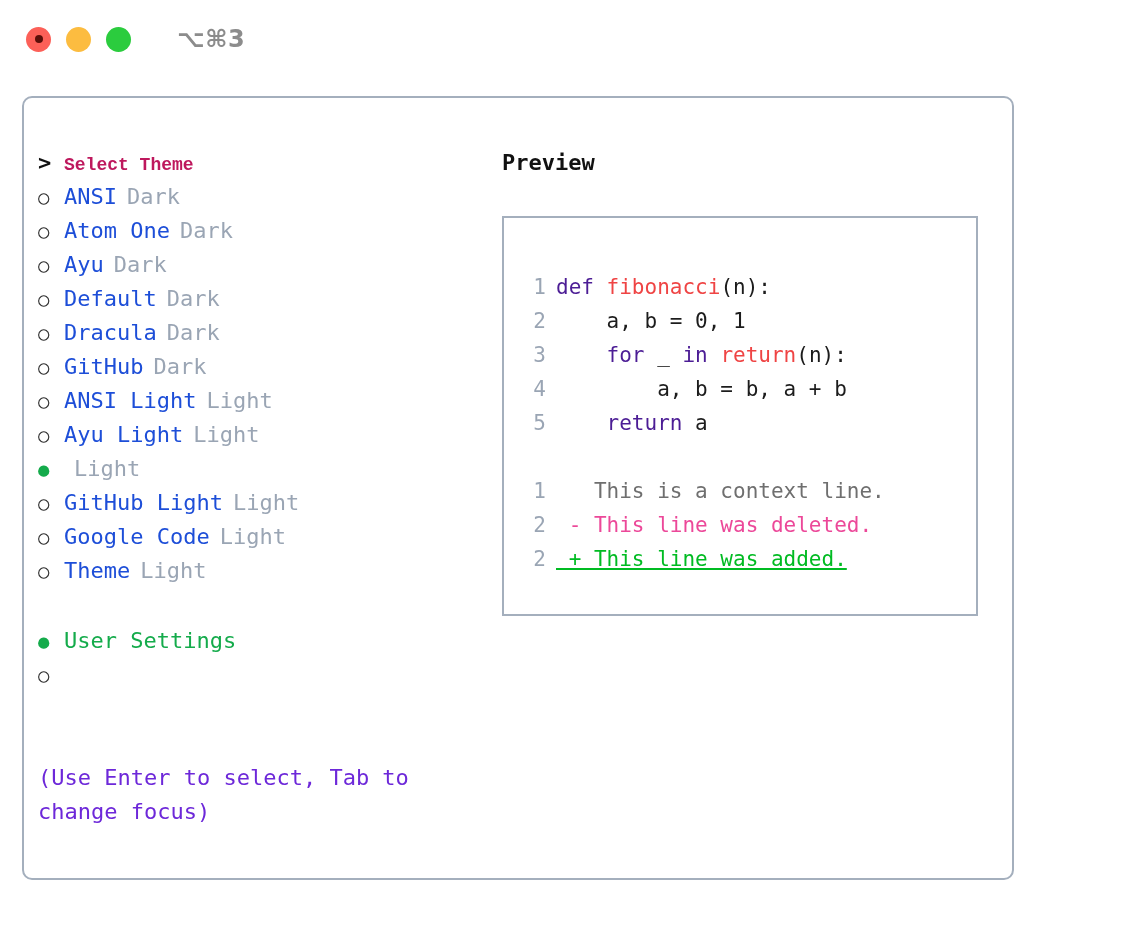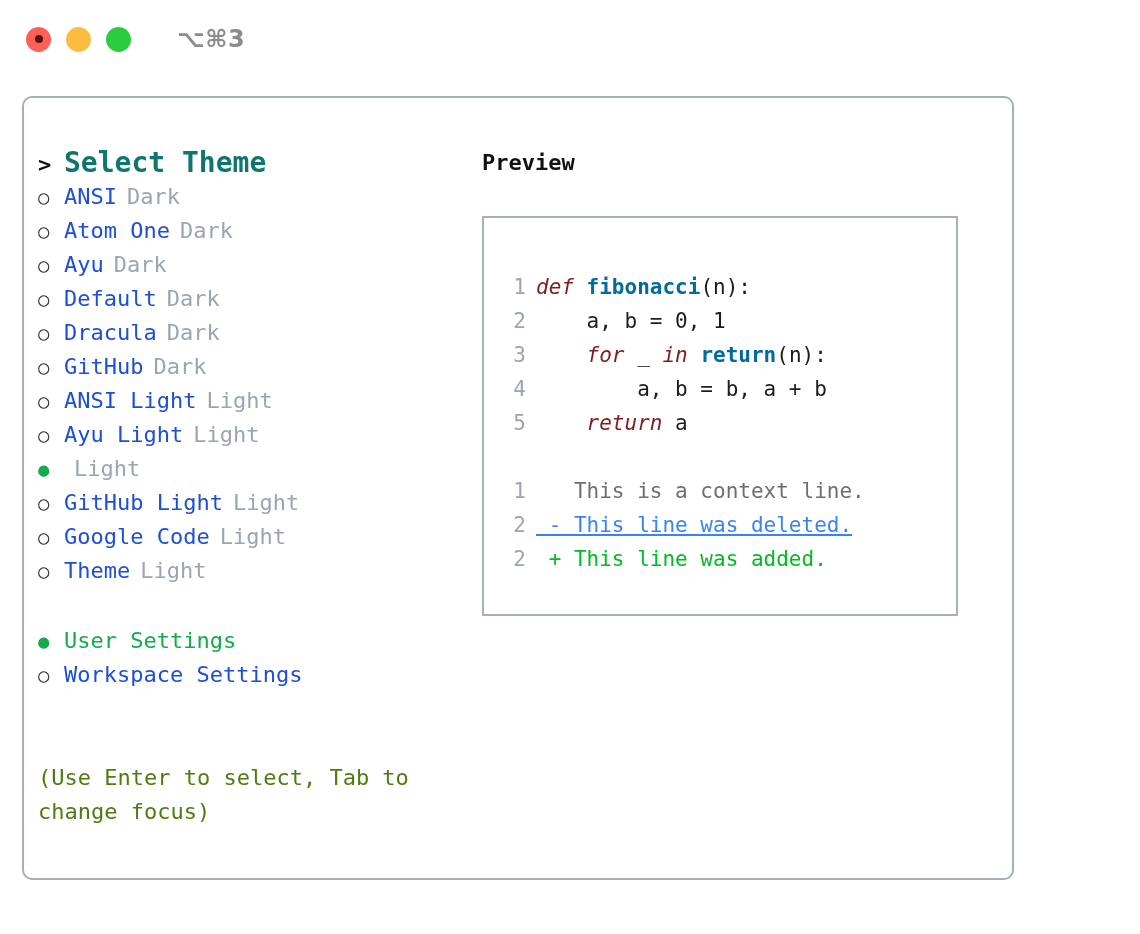--- a/index.html
+++ b/index.html
@@ -116,40 +116,41 @@
     color: #111111;
   }
   .label { color: #1d4ed8; }
   .label.sel { color: #14ab4b; }
   .tag {
     color: #9aa5b4;
     margin-left: 10px;
   }
   .heading {
     font-weight: 700;
-    color: #0f766e;
-    font-size: 28px;
+    color: #be185d;
+    font-size: 18px;
+    font-family: Liberation Mono, monospace;
   }
 
   .section-gap { height: 36px; }
 
   .hint {
     position: absolute;
     left: 14px;
     top: 663px;
     width: 410px;
     font-size: 22px;
     line-height: 34px;
-    color: #4d7c0f;
+    color: #6d28d9;
   }
 
   
   .right-col {
     position: absolute;
-    left: 458px;
+    left: 478px;
     top: 48px;
     width: 490px;
   }
   .preview-title {
     font-size: 22px;
     font-weight: 700;
     color: #111111;
     line-height: 34px;
   }
   .code-box {
@@ -169,25 +170,25 @@
     white-space: pre;
   }
   .lineno {
     width: 26px;
     flex: 0 0 26px;
     text-align: right;
     color: #9aa5b4;
     margin-right: 10px;
   }
   .code-text { color: #1c1c1c; }
-  .kw  { color: #7f1d1d; font-style: italic; }
-  .fn  { color: #0369a1; font-weight: bold; }
+  .kw  { color: #4c1d95; }
+  .fn  { color: #ef4444; }
   .ctx { color: #6f6f6f; }
-  .del { color: #3b82f6; text-decoration: underline; }
-  .add { color: #00bb22; }
+  .del { color: #ec4899; }
+  .add { color: #00bb22; text-decoration: underline; }
   .code-spacer { height: 34px; }
 </style>
 </head>
 <body>
 
 <div class="window">
 
   <div class="titlebar">
     <div class="traffic-lights">
       <div class="light close">
@@ -274,21 +275,20 @@
         <div class="section-gap"></div>
 
 
         <div id="apply-items">
             <div class="row">
               <span class="marker sel">●</span>
               <span class="label sel">User Settings</span>
             </div>
             <div class="row">
               <span class="marker">○</span>
-              <span class="label">Workspace Settings</span>
             </div>
           </div>
       </div>
 
       <div class="hint">(Use Enter to select, Tab to change focus)</div>
 
       <div class="right-col">
         <div class="preview-title">Preview</div>
         <div class="code-box">
           <div id="code-lines">

